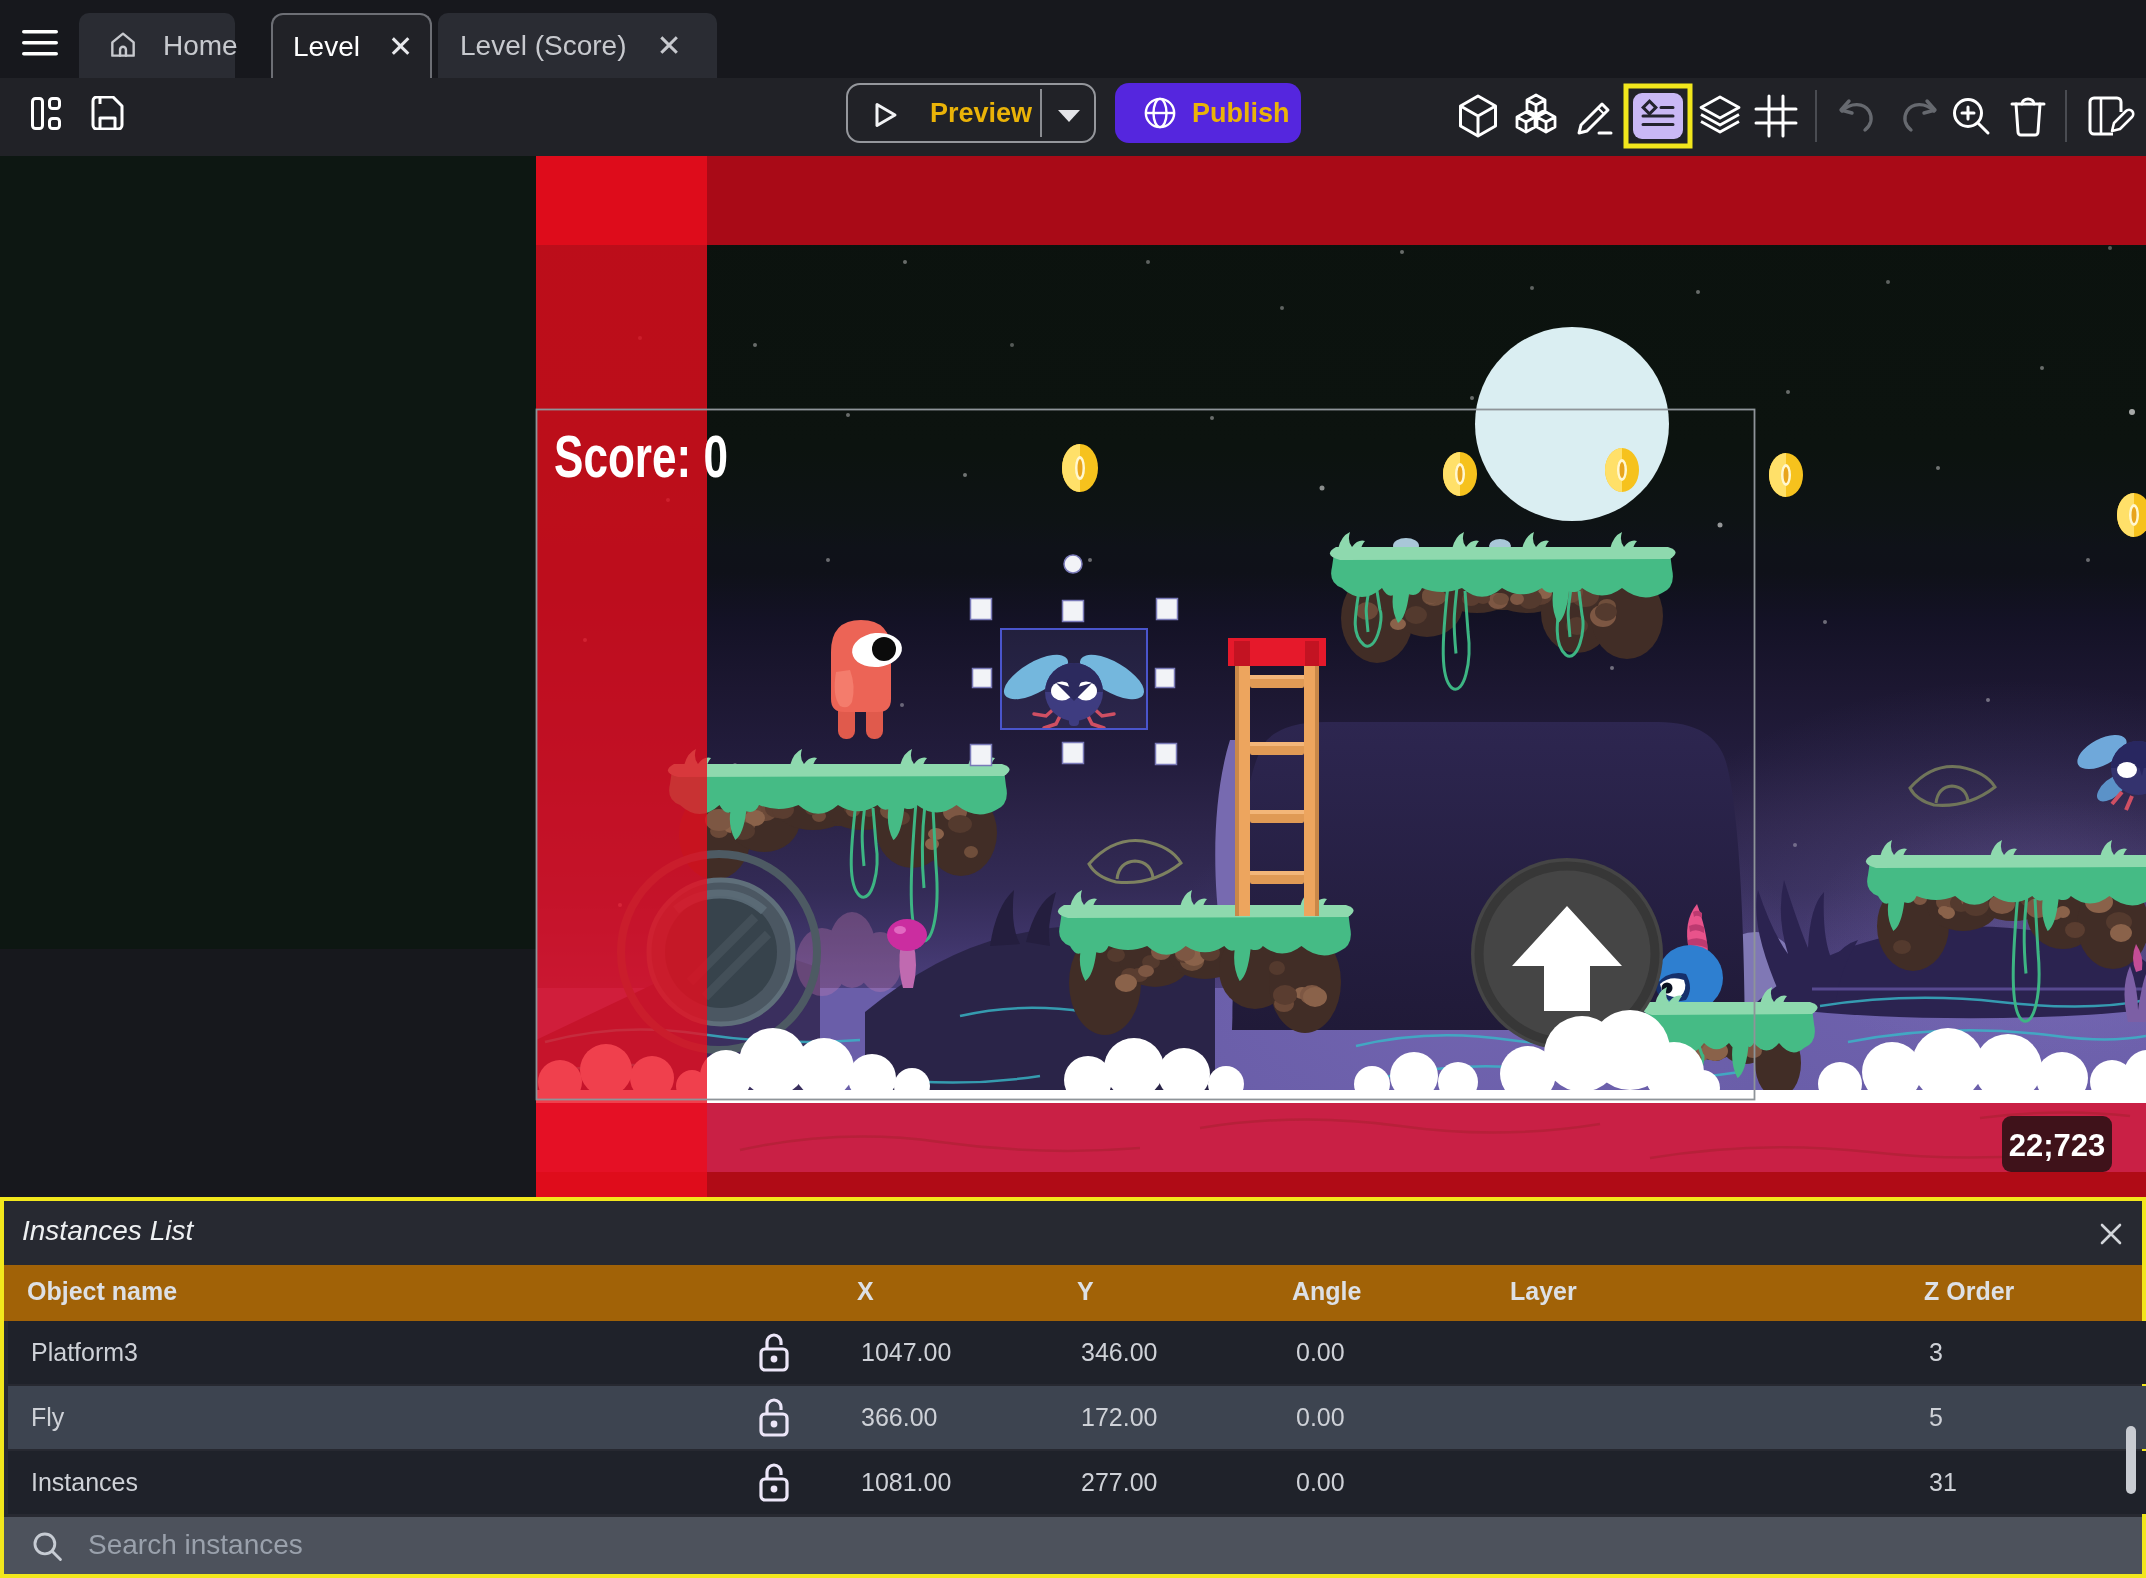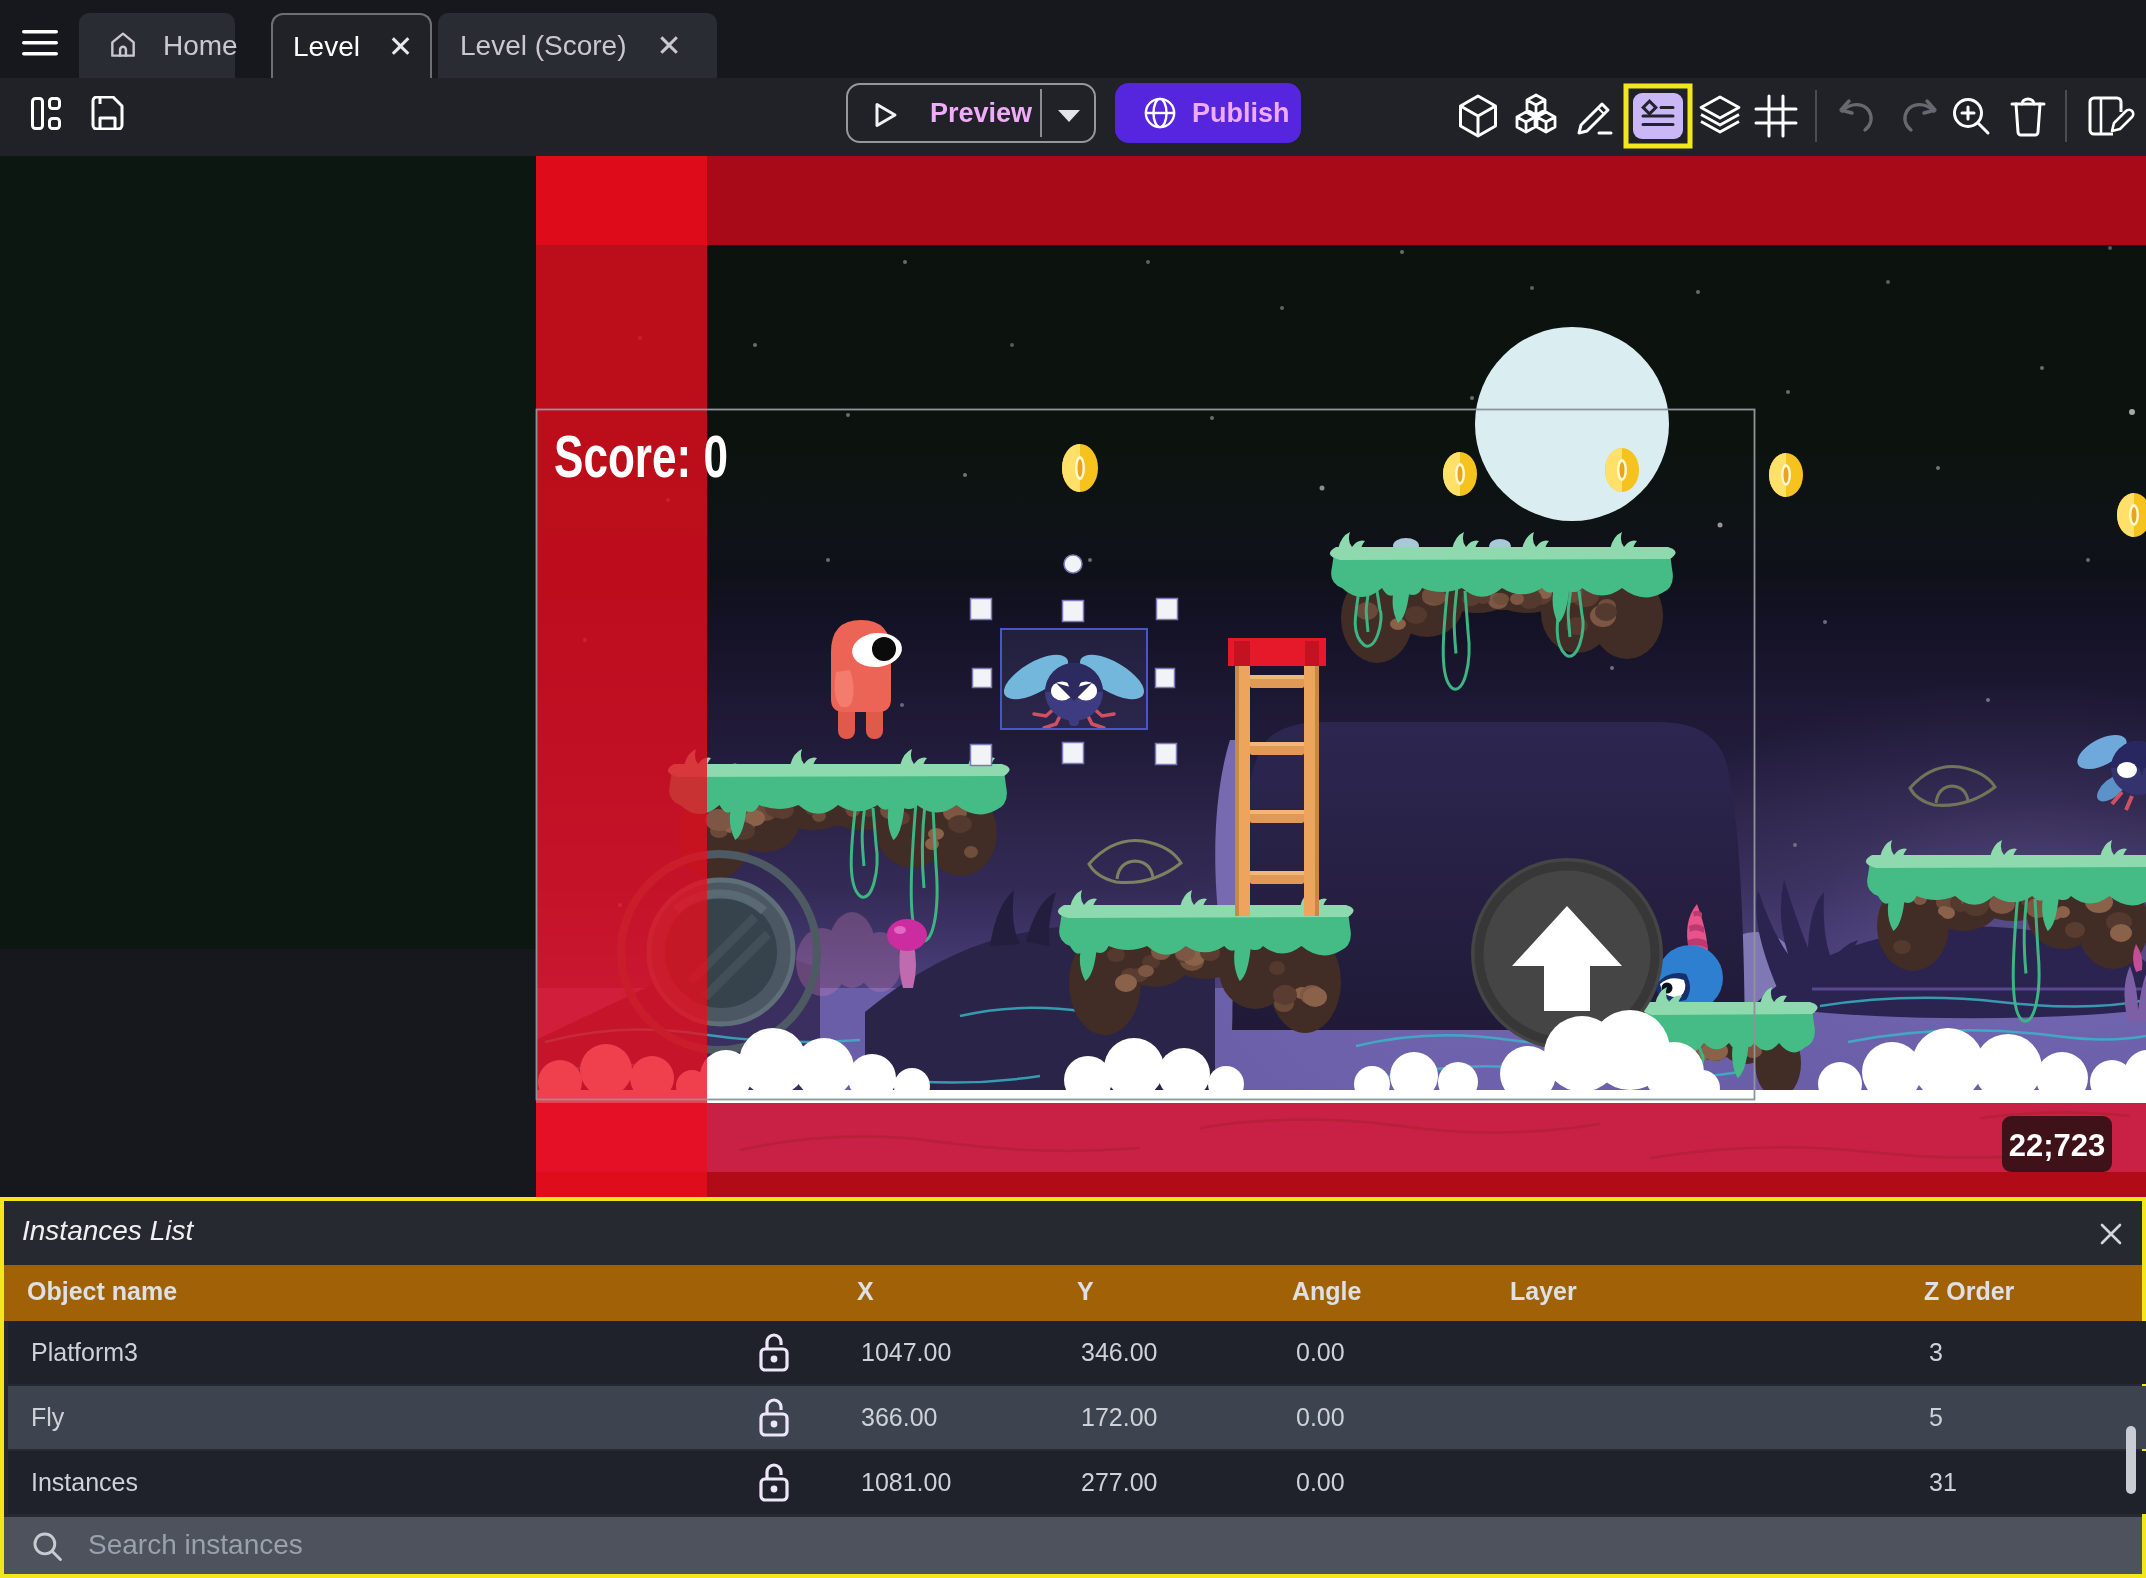--- a/index.html
+++ b/index.html
@@ -12,21 +12,21 @@
   .tab { position:absolute; top:13px; height:65px; border-radius:10px 10px 0 0; display:flex; align-items:center; }
   .tab-inactive { background:#2a2c33; color:#c7c9ce; }
   .tab-active { background:#212227; border:2px solid #6d6f75; border-bottom:none; border-radius:12px 12px 0 0; color:#ffffff; }
   .tab span.lbl { font-size:28px; }
   .tab .x { font-size:30px; color:#e8e9ec; line-height:1; }
 
   
   #toolbar { position:absolute; left:0; top:78px; width:2146px; height:78px; background:#212227; }
   #previewBtn { position:absolute; left:846px; top:5px; width:250px; height:60px; border:2px solid #95979c; border-radius:14px; display:flex; align-items:center; }
   #publishBtn { position:absolute; left:1115px; top:5px; width:186px; height:60px; background:#5526de; border-radius:14px; display:flex; align-items:center; color:#fff; }
-  .btn-lbl { font-size:27px; font-weight:bold; color:#f0abfc; }
+  .btn-lbl { font-size:27px; font-weight:bold; color:#eab308; }
 
   
   #canvas { position:absolute; left:0; top:156px; width:2146px; height:793px; background:#0d1712; }
 
   
   #panel { position:absolute; left:0; top:1197px; width:2146px; height:381px; background:#272931; border:4px solid #f2e71c; }
   .prow { position:absolute; left:4px; width:2138px; display:flex; align-items:center; color:#ced1d7; font-size:25px; }
 </style>
 </head>
 <body>

